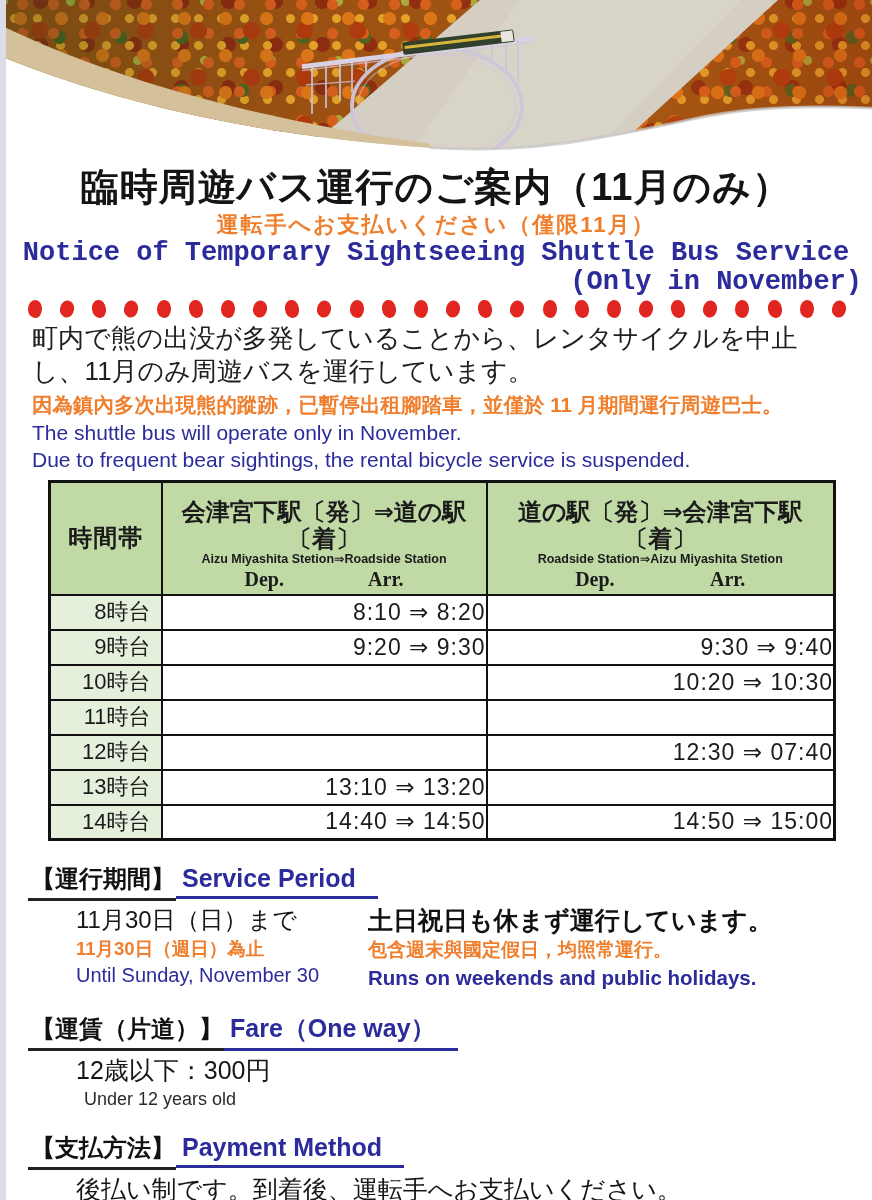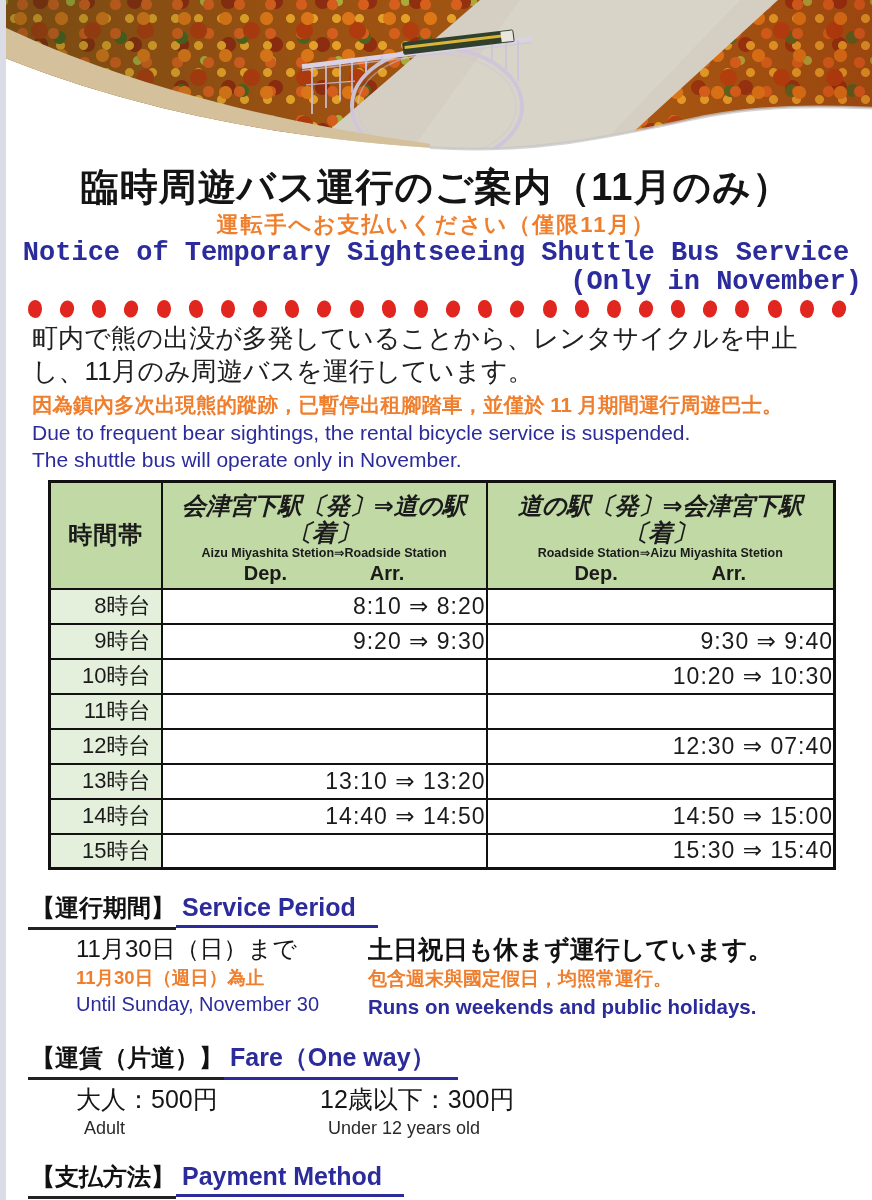--- a/index.html
+++ b/index.html
@@ -46,23 +46,23 @@
   .intro-ja{font-size:26px;line-height:1.3;color:#202020;}
   .intro-zh{font-size:20.5px;line-height:1.25;margin-top:3px;color:var(--orange);font-weight:600;}
   .intro-en{font-size:21px;line-height:1.15;margin-top:3px;color:var(--navy);font-weight:500;}
 
   
   table.tt{border-collapse:collapse;margin:8px 0 0 48px;width:785px;border:3px solid #111;table-layout:fixed;}
   .tt th,.tt td{border:2px solid #111;padding:0;}
   .tt col.c-label{width:112px;} .tt col.c-out{width:325px;} .tt col.c-in{width:348px;}
   .tt th{background:var(--ghead);font-weight:700;vertical-align:middle;}
   .tt th.time-col{font-size:24px;letter-spacing:1px;text-align:center;}
-  .th-ja{font-size:24px;line-height:1.1;padding-top:10px;font-style:italic;}
+  .th-ja{font-size:24px;line-height:1.1;padding-top:16px;}
   .th-en{font-size:12.5px;line-height:1.1;margin-top:1px;font-weight:700;}
-  .th-deparr{display:flex;justify-content:space-around;padding:1px 40px 3px;font-size:20px;font-weight:600;}
+  .th-deparr{display:flex;justify-content:space-around;padding:1px 40px 3px;font-size:20px;font-weight:600;font-family:Liberation Serif, serif;}
   .tt td{height:35px;font-size:23px;}
   .tt td.lbl{background:var(--glabel);text-align:right;padding-right:10px;font-size:22px;font-weight:500;}
   .tt td.time{text-align:right;letter-spacing:1px;}
 
   
   .sec{margin:22px 0 0 28px;}
   .sec-ja{display:inline-block;font-size:24px;font-weight:700;color:#111;border-bottom:3.5px solid #222;padding:0 1px 3px 3px;}
   .sec-en{display:inline-block;font-size:25px;font-weight:700;color:var(--navy);border-bottom:3.5px solid var(--navy);padding:0 22px 3px 6px;}
 
   .sp-cols{display:flex;margin:4px 0 0 76px;}
@@ -160,22 +160,22 @@
       <div class="dot"></div>
       <div class="dot"></div>
       <div class="dot"></div>
       <div class="dot"></div>
       <div class="dot"></div>
     </div>
 
   <div class="intro">
     <div class="intro-ja">町内で熊の出没が多発していることから、レンタサイクルを中止し、11月のみ周遊バスを運行しています。</div>
     <div class="intro-zh">因為鎮內多次出現熊的蹤跡，已暫停出租腳踏車，並僅於 11 月期間運行周遊巴士。</div>
+    <div class="intro-en">The shuttle bus will operate only in November.</div>
     <div class="intro-en">Due to frequent bear sightings, the rental bicycle service is suspended.</div>
-    <div class="intro-en">The shuttle bus will operate only in November.</div>
   </div>
 
   <table class="tt">
     <colgroup>
         <col class="c-label">
         <col class="c-out">
         <col class="c-in">
       </colgroup>
     <tbody>
         <tr>
@@ -225,25 +225,20 @@
     <tr>
           <td class="lbl">13時台</td>
           <td class="time">13:10 ⇒ 13:20</td>
           <td class="time"></td>
         </tr>
     <tr>
           <td class="lbl">14時台</td>
           <td class="time">14:40 ⇒ 14:50</td>
           <td class="time">14:50 ⇒ 15:00</td>
         </tr>
-    <tr>
-          <td class="lbl">15時台</td>
-          <td class="time"></td>
-          <td class="time">15:30 ⇒ 15:40</td>
-        </tr>
   </tbody>
     </table>
 
   <div class="sec">
     <span class="sec-ja">【運行期間】</span><span class="sec-en">Service Period</span>
   </div>
   <div class="sp-cols">
     <div class="sp-left">
       <div class="sp-l1">11月30日（日）まで</div>
       <div class="sp-l2">11月30日（週日）為止</div>
@@ -253,24 +248,20 @@
       <div class="sp-r1">土日祝日も休まず運行しています。</div>
       <div class="sp-r2">包含週末與國定假日，均照常運行。</div>
       <div class="sp-r3">Runs on weekends and public holidays.</div>
     </div>
   </div>
 
   <div class="sec">
     <span class="sec-ja">【運賃（片道）】</span><span class="sec-en">Fare（One way）</span>
   </div>
   <div class="fare-cols">
-    <div class="fare-block adult">
-      <div class="fare-ja">大人：500円</div>
-      <div class="fare-en">Adult</div>
-    </div>
     <div class="fare-block child">
       <div class="fare-ja">12歳以下：300円</div>
       <div class="fare-en">Under 12 years old</div>
     </div>
   </div>
 
   <div class="sec">
     <span class="sec-ja">【支払方法】</span><span class="sec-en">Payment Method</span>
   </div>
   <div class="pay">

